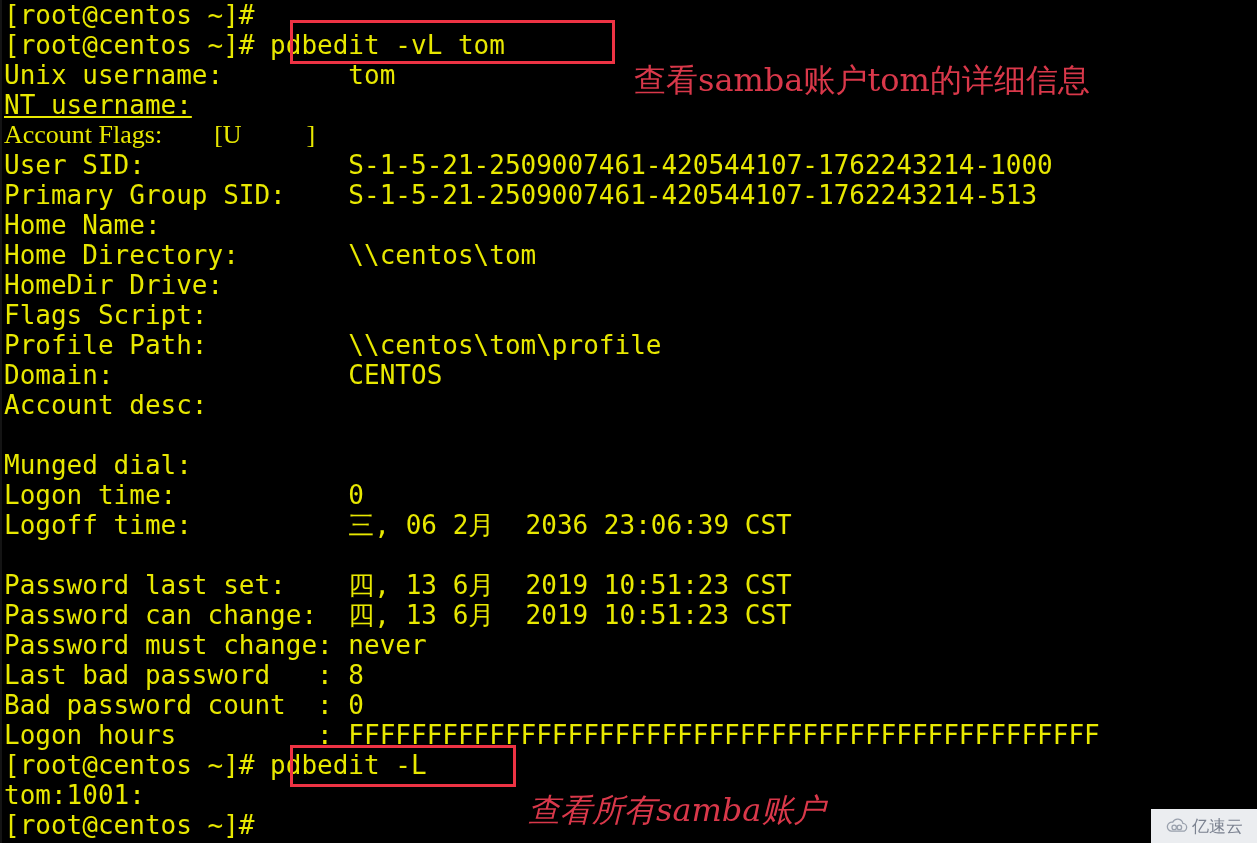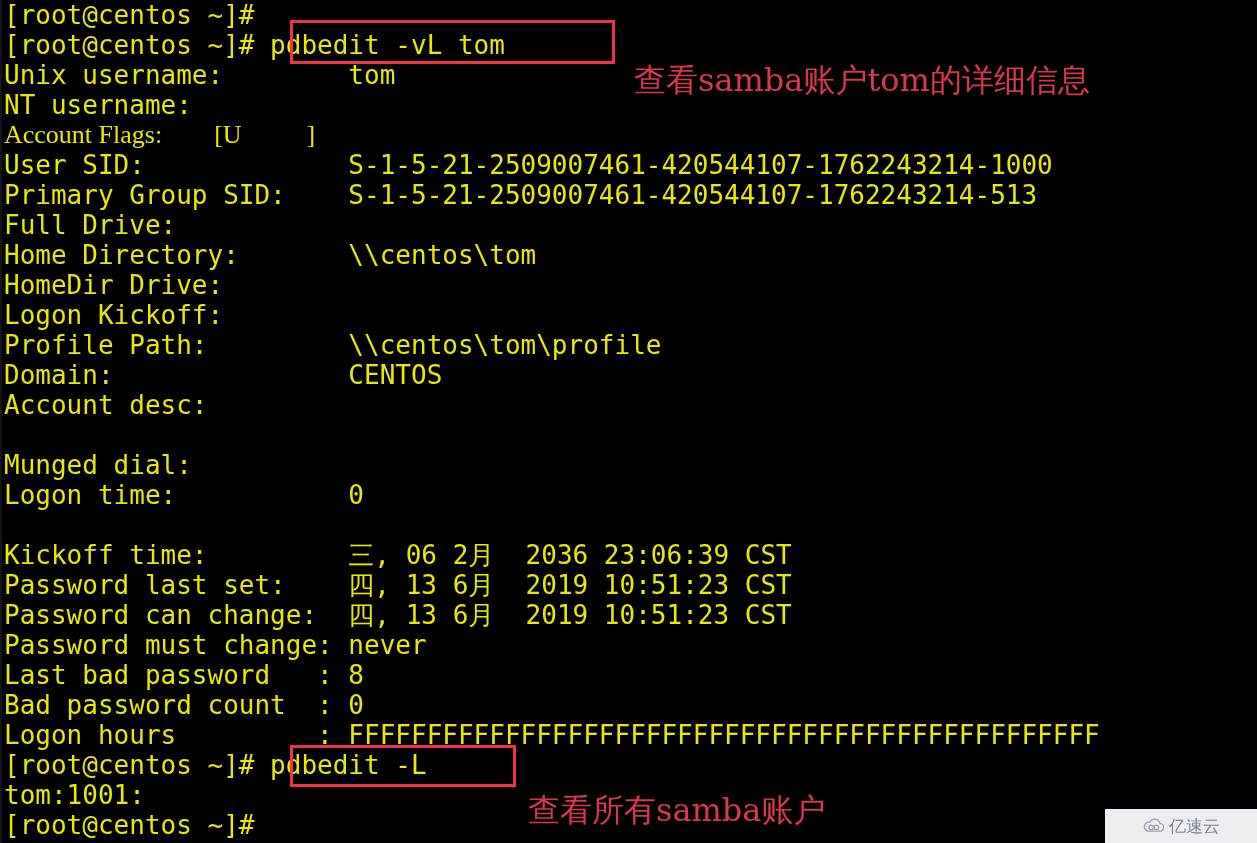--- a/index.html
+++ b/index.html
@@ -50,21 +50,21 @@
     font-size: 32px;
     line-height: 30px;
     white-space: pre;
     font-weight: 400;
     margin-top: 47px;
   }
   .watermark {
     position: absolute;
     right: 0;
     bottom: 0;
-    width: 152px;
+    width: 106px;
     height: 34px;
     background: #ebedf0;
     display: flex;
     align-items: center;
     justify-content: center;
     gap: 3px;
   }
   .watermark .wm-text {
     color: #7b8290;
     font-family: "DejaVu Sans", "Liberation Sans", sans-serif;
@@ -83,52 +83,52 @@
 <body>
 
 <div id="screen">
 
   <div class="edge-left"></div>
 
   <div class="term">
     <div class="line" style="top:0px;">[root@centos ~]#</div>
     <div class="line" style="top:30px;">[root@centos ~]# pdbedit -vL tom</div>
     <div class="line" style="top:60px;">Unix username:        tom</div>
-    <div class="line" style="top:90px;">NT username:</div>
+    <div class="line" style="top:90px;text-decoration:underline;">NT username:</div>
     <div class="line" style="top:120px;font-family:Liberation Serif, serif;">Account Flags:        [U          ]</div>
     <div class="line" style="top:150px;">User SID:             S-1-5-21-2509007461-420544107-1762243214-1000</div>
     <div class="line" style="top:180px;">Primary Group SID:    S-1-5-21-2509007461-420544107-1762243214-513</div>
-    <div class="line" style="top:210px;">Full Drive:</div>
+    <div class="line" style="top:210px;">Home Name:</div>
     <div class="line" style="top:240px;">Home Directory:       \\centos\tom</div>
     <div class="line" style="top:270px;">HomeDir Drive:</div>
-    <div class="line" style="top:300px;">Logon Kickoff:</div>
+    <div class="line" style="top:300px;">Flags Script:</div>
     <div class="line" style="top:330px;">Profile Path:         \\centos\tom\profile</div>
     <div class="line" style="top:360px;">Domain:               CENTOS</div>
     <div class="line" style="top:390px;">Account desc:</div>
     <div class="line" style="top:450px;">Munged dial:</div>
     <div class="line" style="top:480px;">Logon time:           0</div>
-    <div class="line" style="top:540px;">Kickoff time:         三, 06 2月  2036 23:06:39 CST</div>
+    <div class="line" style="top:510px;">Logoff time:          三, 06 2月  2036 23:06:39 CST</div>
     <div class="line" style="top:570px;">Password last set:    四, 13 6月  2019 10:51:23 CST</div>
     <div class="line" style="top:600px;">Password can change:  四, 13 6月  2019 10:51:23 CST</div>
     <div class="line" style="top:630px;">Password must change: never</div>
     <div class="line" style="top:660px;">Last bad password   : 8</div>
     <div class="line" style="top:690px;">Bad password count  : 0</div>
     <div class="line" style="top:750px;">[root@centos ~]# pdbedit -L</div>
     <div class="line" style="top:720px;">Logon hours         : FFFFFFFFFFFFFFFFFFFFFFFFFFFFFFFFFFFFFFFFFFFFFFFF</div>
     <div class="line" style="top:780px;">tom:1001:</div>
     <div class="line" style="top:810px;">[root@centos ~]#</div>
   </div>
 
   <div class="redbox" style="left:290px; top:20px; width:325px; height:44px;"></div>
 
   <div class="annot" style="left:634px; top:18px;">查看samba账户tom的详细信息</div>
 
   <div class="redbox" style="left:290px; top:745px; width:226px; height:42px;"></div>
 
-  <div class="annot" style="left:528px; top:748px;">查看所有samba账户</div>
+  <div class="annot" style="left:528px; top:748px;font-style:italic;">查看所有samba账户</div>
 
   <div class="watermark">
     <span>
       <svg width="24" height="16" viewBox="0 0 24 16" aria-hidden="true">
         <path d="M6.2 13.2h11.4a3.9 3.9 0 0 0 .3-7.8 5.4 5.4 0 0 0-10.2-1.2A4.2 4.2 0 0 0 6.2 13.2z" fill="none" stroke="#9aa1ad" stroke-width="1.3"></path>
         <circle cx="9.2" cy="9.4" r="2.2" fill="none" stroke="#9aa1ad" stroke-width="1.3"></circle>
         <circle cx="14.4" cy="9.4" r="2.2" fill="none" stroke="#9aa1ad" stroke-width="1.3"></circle>
       </svg>
     </span>
     <span class="wm-text">亿速云</span>

